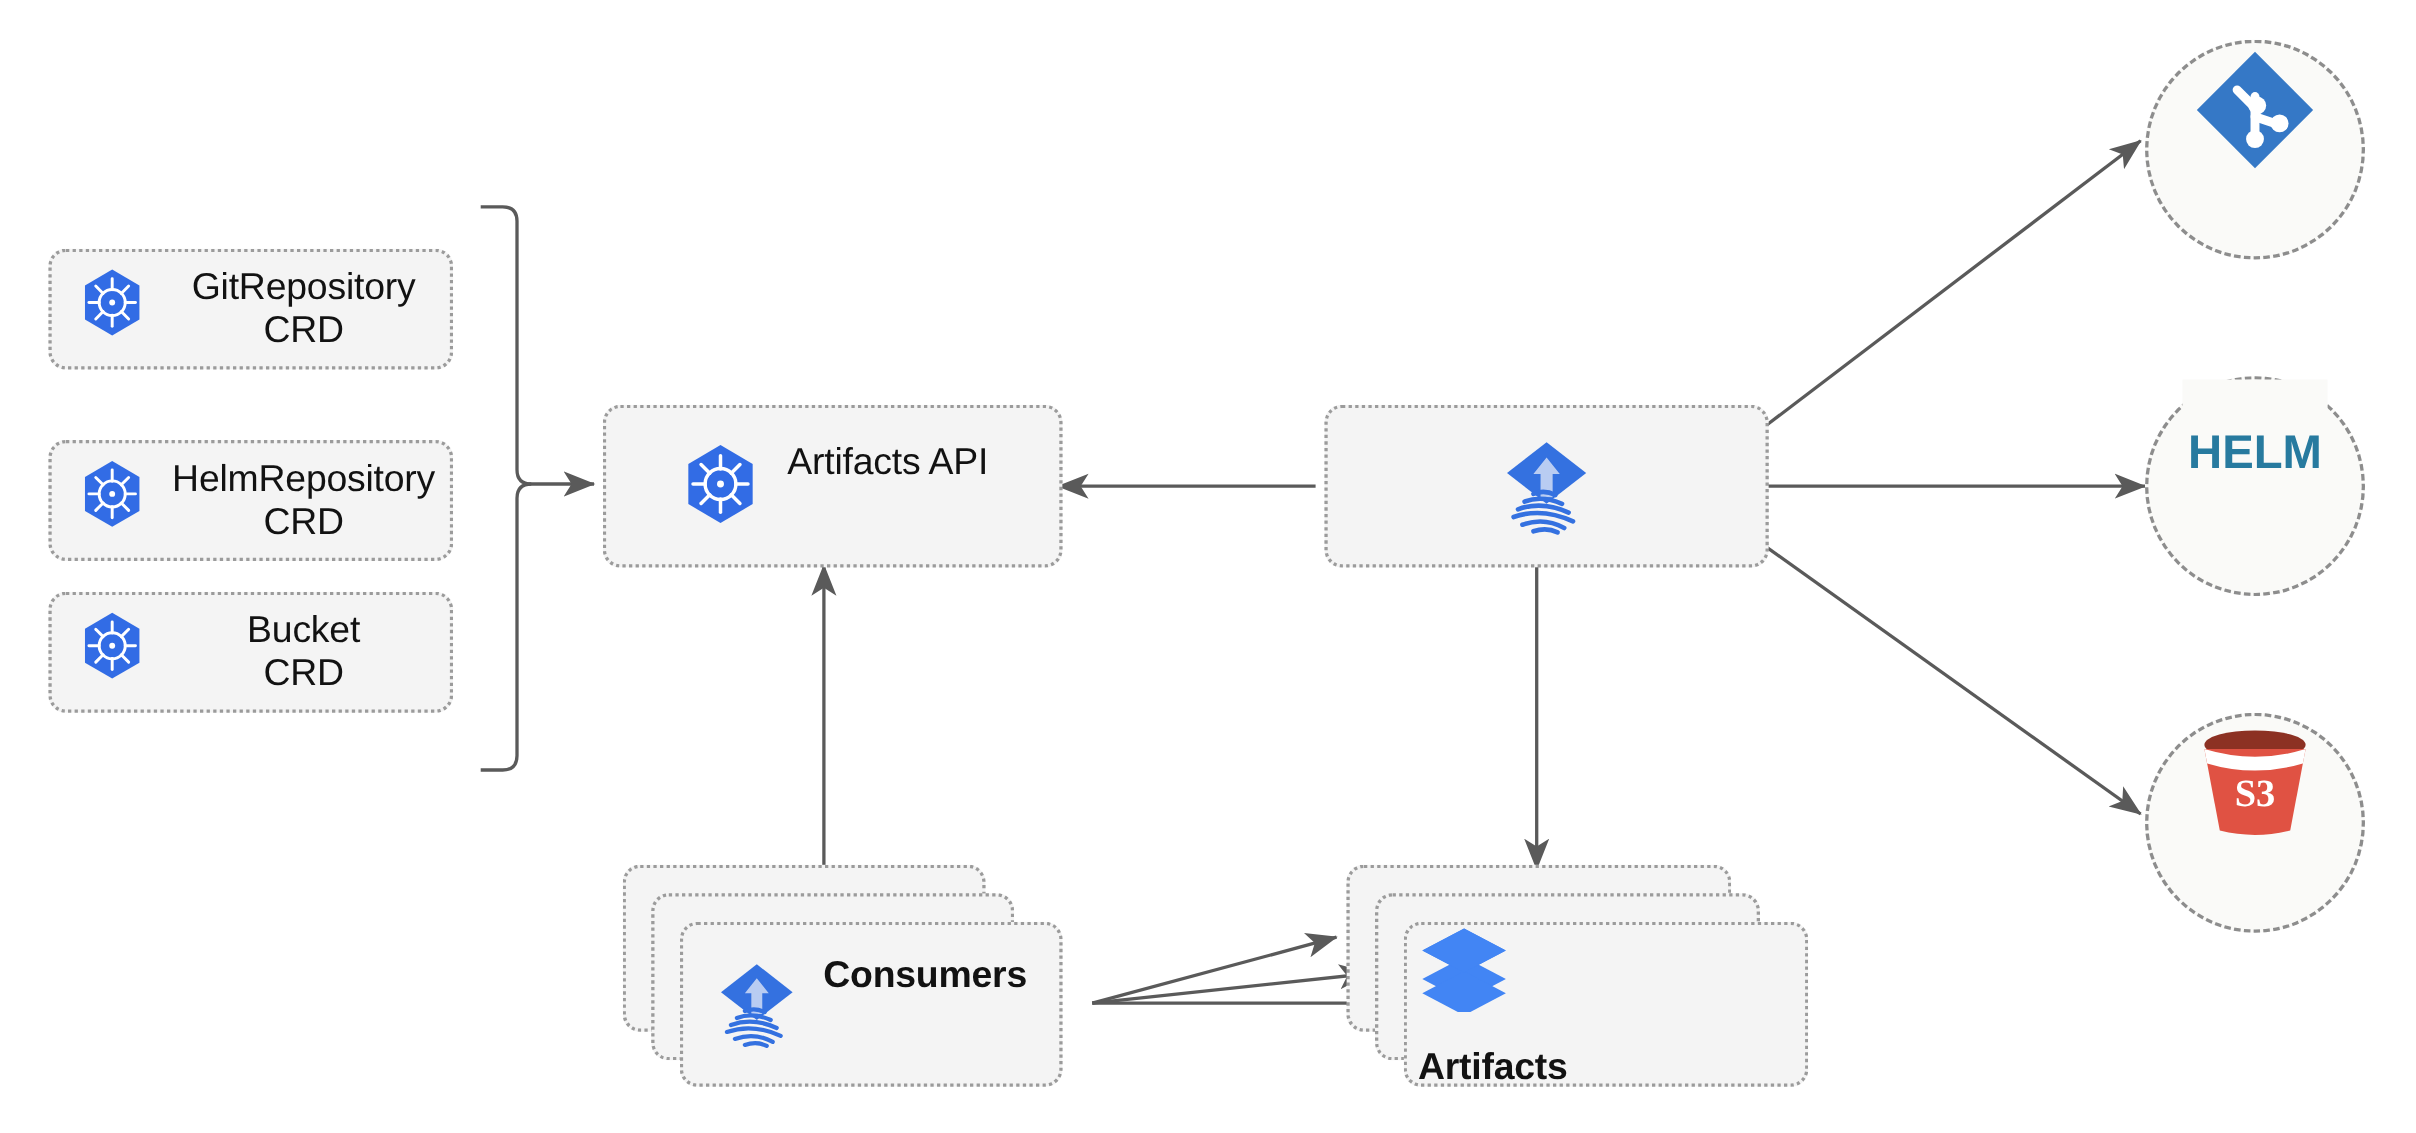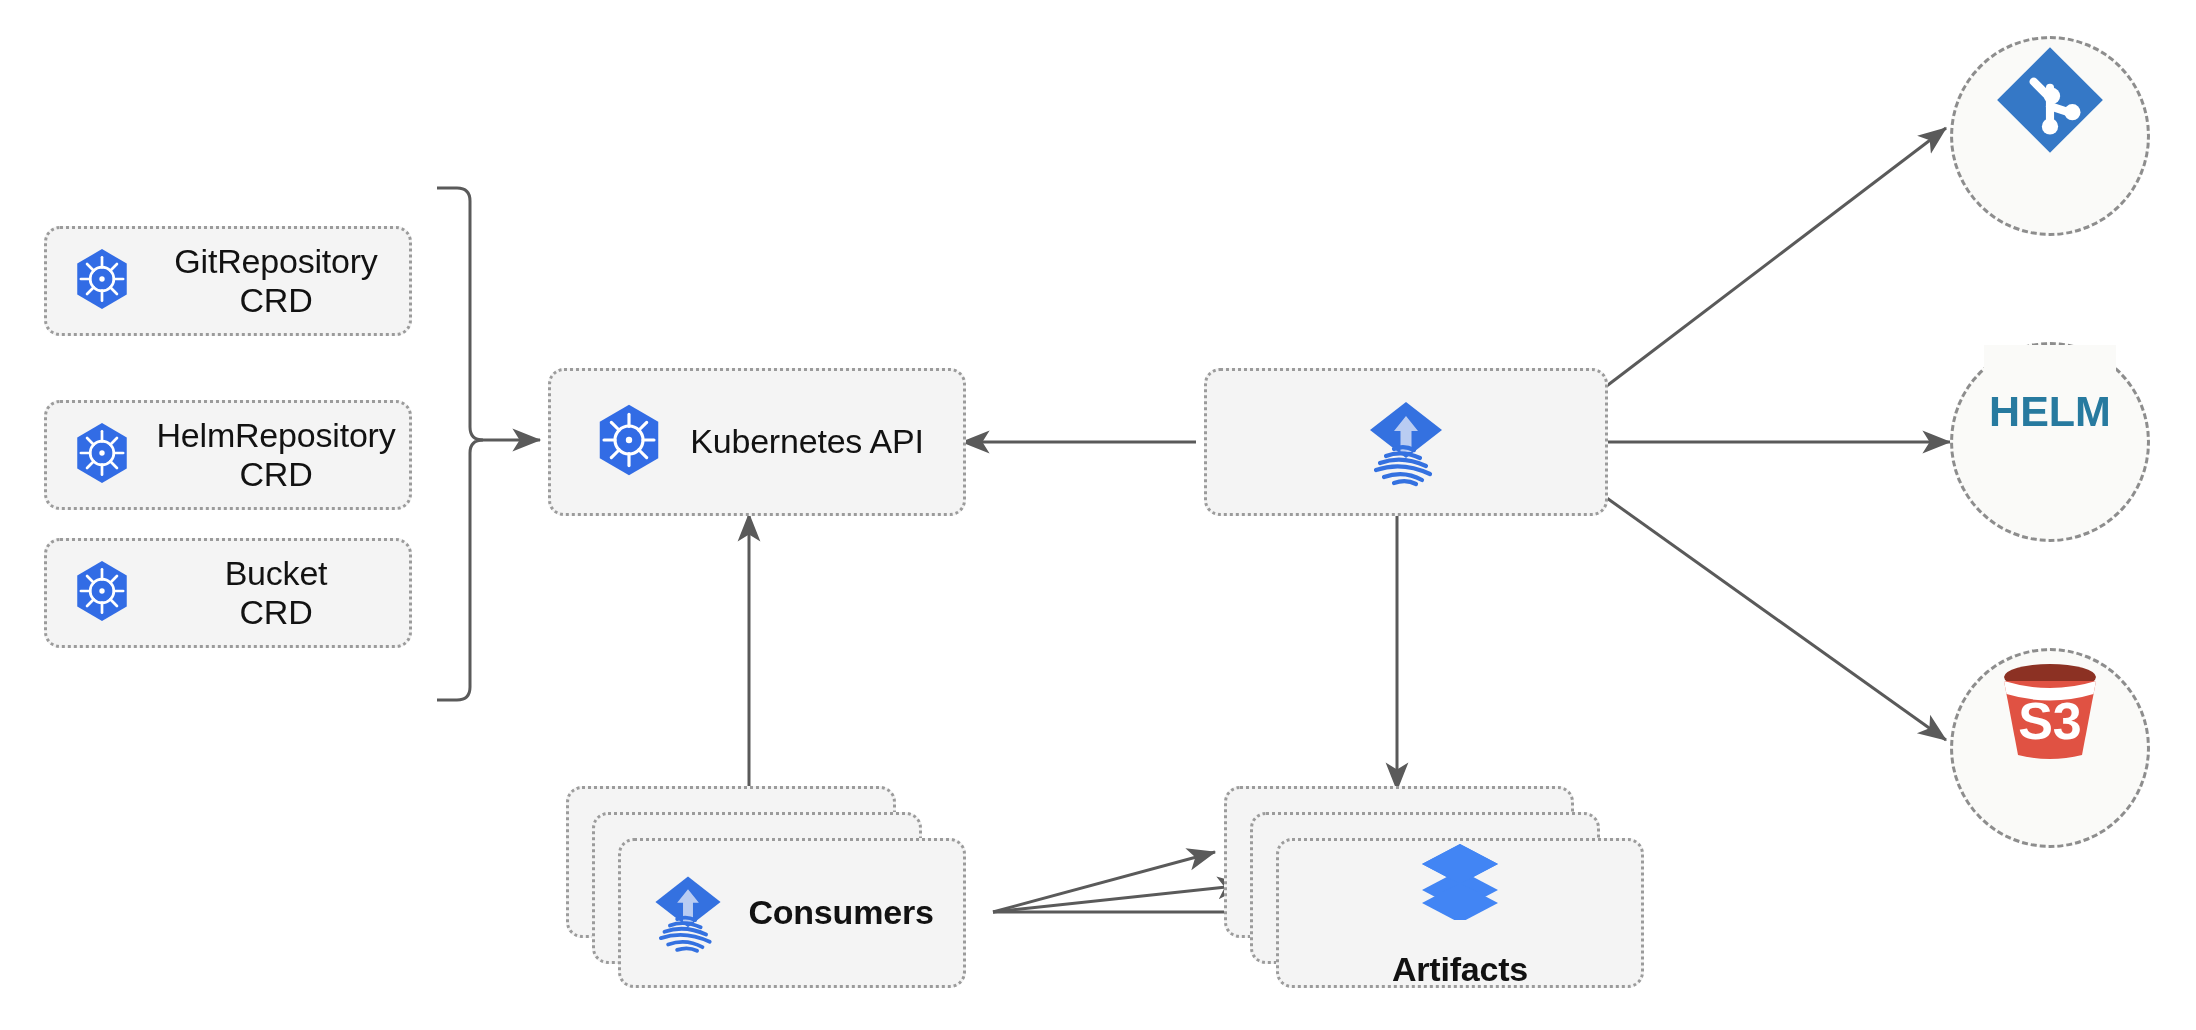--- a/index.html
+++ b/index.html
@@ -20,21 +20,21 @@
     box-sizing: border-box;
     background: #f4f4f4;
     border: 3px dotted #9b9b9b;
     border-radius: 16px;
     display: flex;
     align-items: center;
     justify-content: center;
   }
   .node-inner {
     display: flex;
-    align-items: center;
+    align-items: flex-start;
     justify-content: center;
     gap: 14px;
     width: 100%;
     padding: 0 10px;
     box-sizing: border-box;
   }
   .node-label {
     font-size: 34px;
     color: #121212;
     line-height: 1.16;
@@ -199,21 +199,21 @@
             <line x1="32" y1="43.2" x2="32" y2="53"></line>
             <line x1="11.5" y1="32" x2="20.5" y2="32"></line>
             <line x1="43.5" y1="32" x2="52.5" y2="32"></line>
             <line x1="17.5" y1="17.5" x2="24" y2="24"></line>
             <line x1="40" y1="40" x2="46.5" y2="46.5"></line>
             <line x1="46.5" y1="17.5" x2="40" y2="24"></line>
             <line x1="24" y1="40" x2="17.5" y2="46.5"></line>
           </g>
         </svg>
       </span>
-      <span class="node-label">Kubernetes API</span>
+      <span class="node-label">Artifacts API</span>
     </div>
   </div>
 
   <div class="node" style="left:1204px; top:368px; width:404px; height:148px;">
     <div class="node-inner" style="gap:26px;">
       <span class="icon">
         <svg width="84" height="96" viewBox="0 0 84 96">
           <polygon points="42,10 78,38 42,66 6,38" fill="#3471e0"></polygon>
           <path d="M42,24 L54,39 L47.5,39 L47.5,60 L36.5,60 L36.5,39 L30,39 Z" fill="#b9ccf2"></path>
           <g stroke="#3471e0" stroke-width="4.2" fill="none" stroke-linecap="round">
@@ -309,18 +309,18 @@
 
   <div class="circle-node" style="left:1950px; top:648px; width:200px; height:200px;">
     <span class="icon" style="position:relative; width:124px; height:124px; display:block;">
       <svg width="124" height="124" viewBox="0 0 124 124" style="position:absolute; left:0; top:0;">
         <ellipse cx="62" cy="26" rx="46" ry="13" fill="#8c3123"></ellipse>
         <path d="M16,30 L108,30 L94,104 Q62,112 30,104 Z" fill="#e05243"></path>
         <path d="M16,30 Q62,44 108,30 L105.5,43 Q62,56 18.5,43 Z" fill="#ffffff"></path>
         <path d="M18,34 Q62,47 106,34 L105,39 Q62,52 19,39 Z" fill="#e05243" opacity="0.0"></path>
       </svg>
       <span style="position:absolute; left:0; top:0; width:124px; height:124px; display:flex; align-items:center; justify-content:center;
-                   font-family:Liberation Sans, sans-serif; font-weight:bold; font-size:52px; color:#ffffff; line-height:1; padding-top:16px;
+                   font-family:Liberation Serif, serif; font-weight:bold; font-size:35px; color:#ffffff; line-height:1; padding-top:16px;
                    box-sizing:border-box;">S3</span>
     </span>
   </div>
 
 </div>
 
 </body></html>

